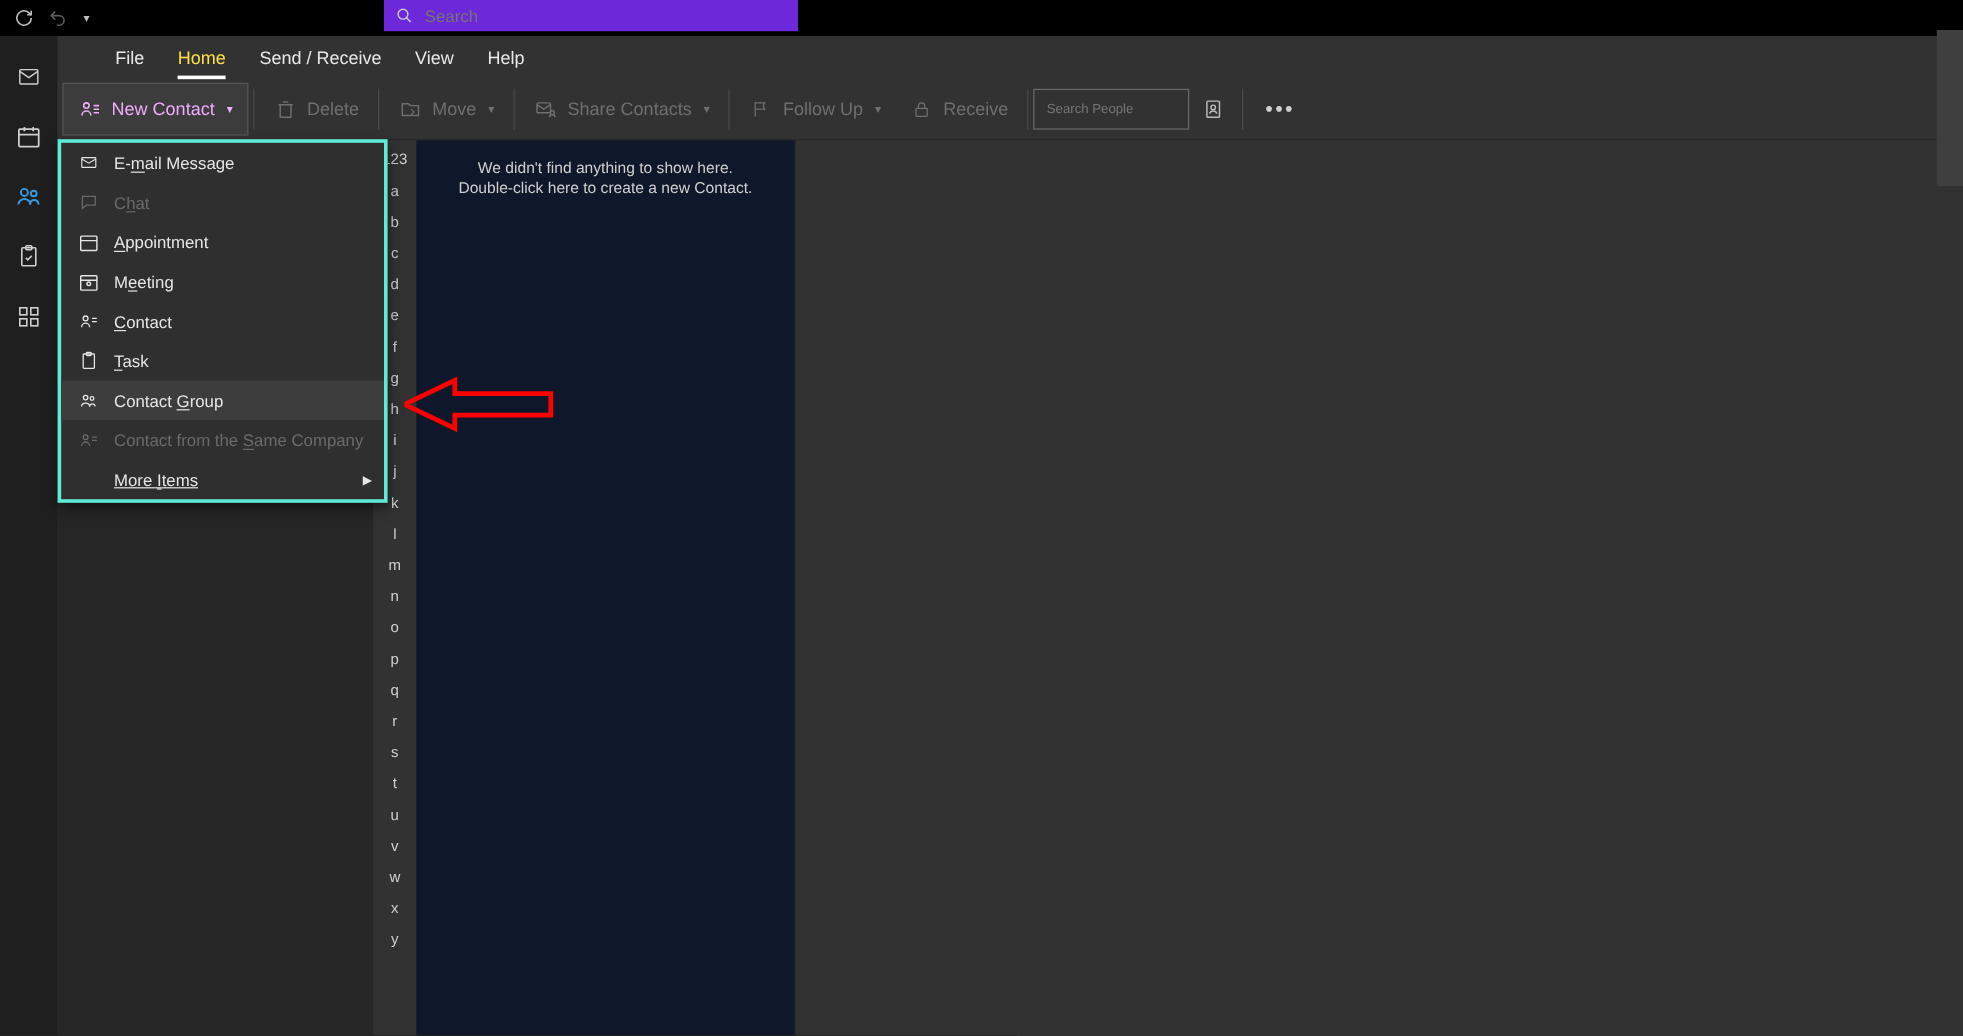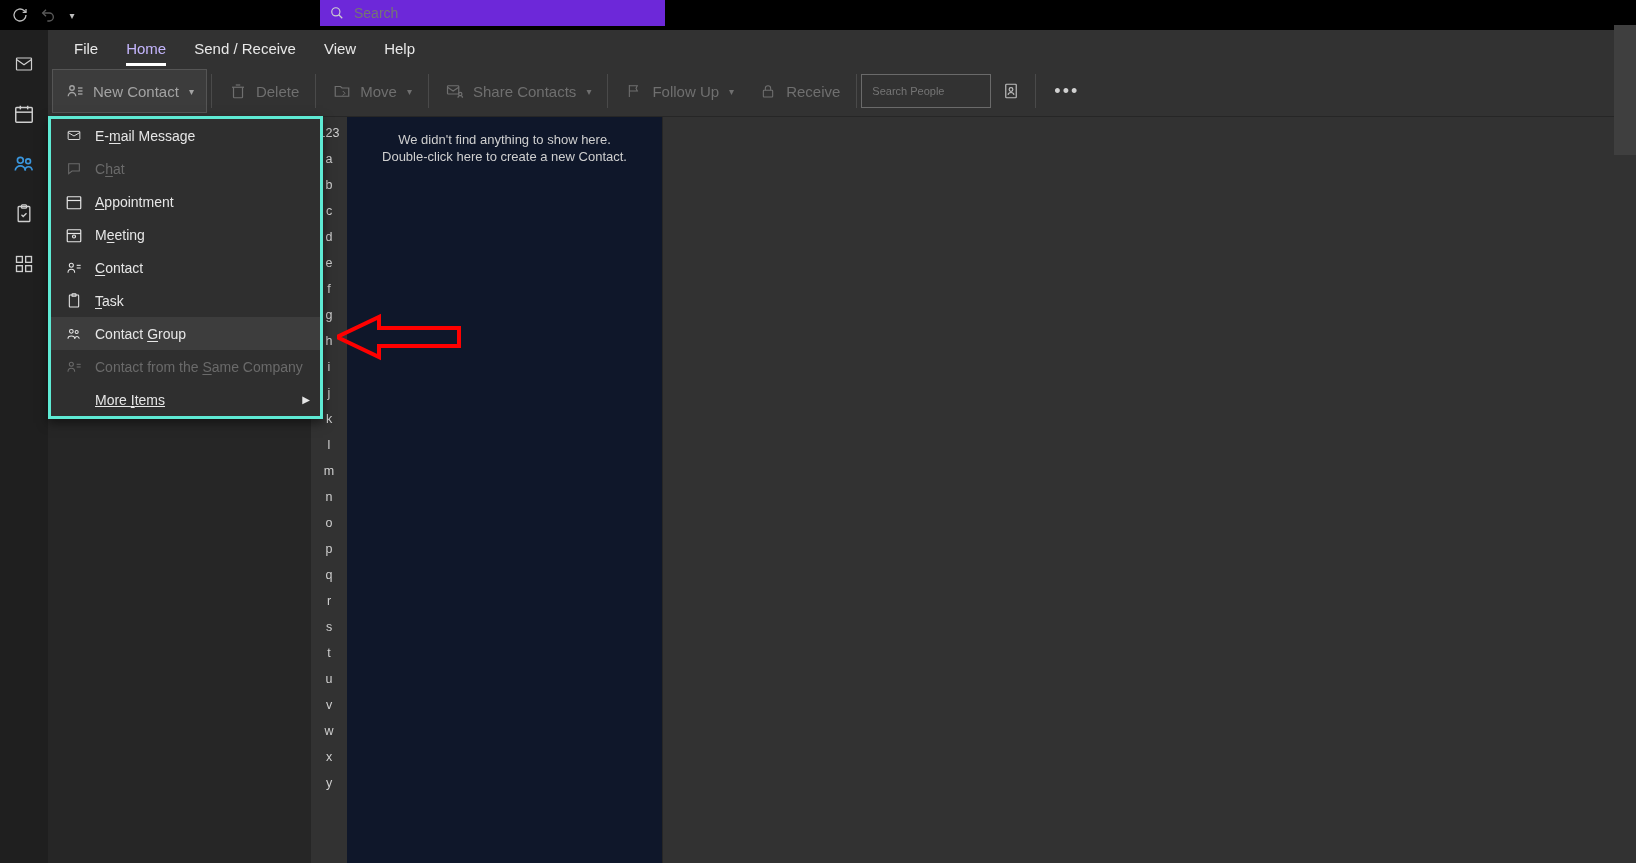--- a/index.html
+++ b/index.html
@@ -83,29 +83,30 @@
     flex-direction: column;
     background: #323232;
   }
   .tabs {
     height: 36px;
     display: flex;
     align-items: center;
     padding-left: 12px;
     gap: 0;
     background: #323232;
+    margin-left: 22px;
   }
   .tab {
     padding: 6px 14px;
     color: #e8e8e8;
     font-size: 15px;
     cursor: default;
     position: relative;
   }
-  .tab.active { color: #c4b5fd; }
+  .tab.active { color: #fde047; }
   .tab.active::after {
     content: "";
     position: absolute;
     left: 14px;
     right: 14px;
     bottom: -3px;
     height: 3px;
     background: #ffffff;
   }
 
@@ -126,21 +127,21 @@
     color: #bdbdbd;
     font-size: 15px;
   }
   .rbtn .ricon { width: 20px; height: 20px; display:flex; align-items:center; justify-content:center;}
   .rbtn.disabled { color: #6f6f6f; }
   .rbtn.primary {
     background: #3c3c3c;
     border: 1px solid #555;
     margin-left: 0;
     height: 44px;
-    color: #a3a3a3;
+    color: #f0abfc;
     justify-content: center;
   }
   .rsep {
     width: 1px;
     height: 34px;
     background: #4a4a4a;
     margin: 0 4px;
   }
   .chev { font-size: 10px; color: inherit; margin-left: 2px; }
   .search-people {

